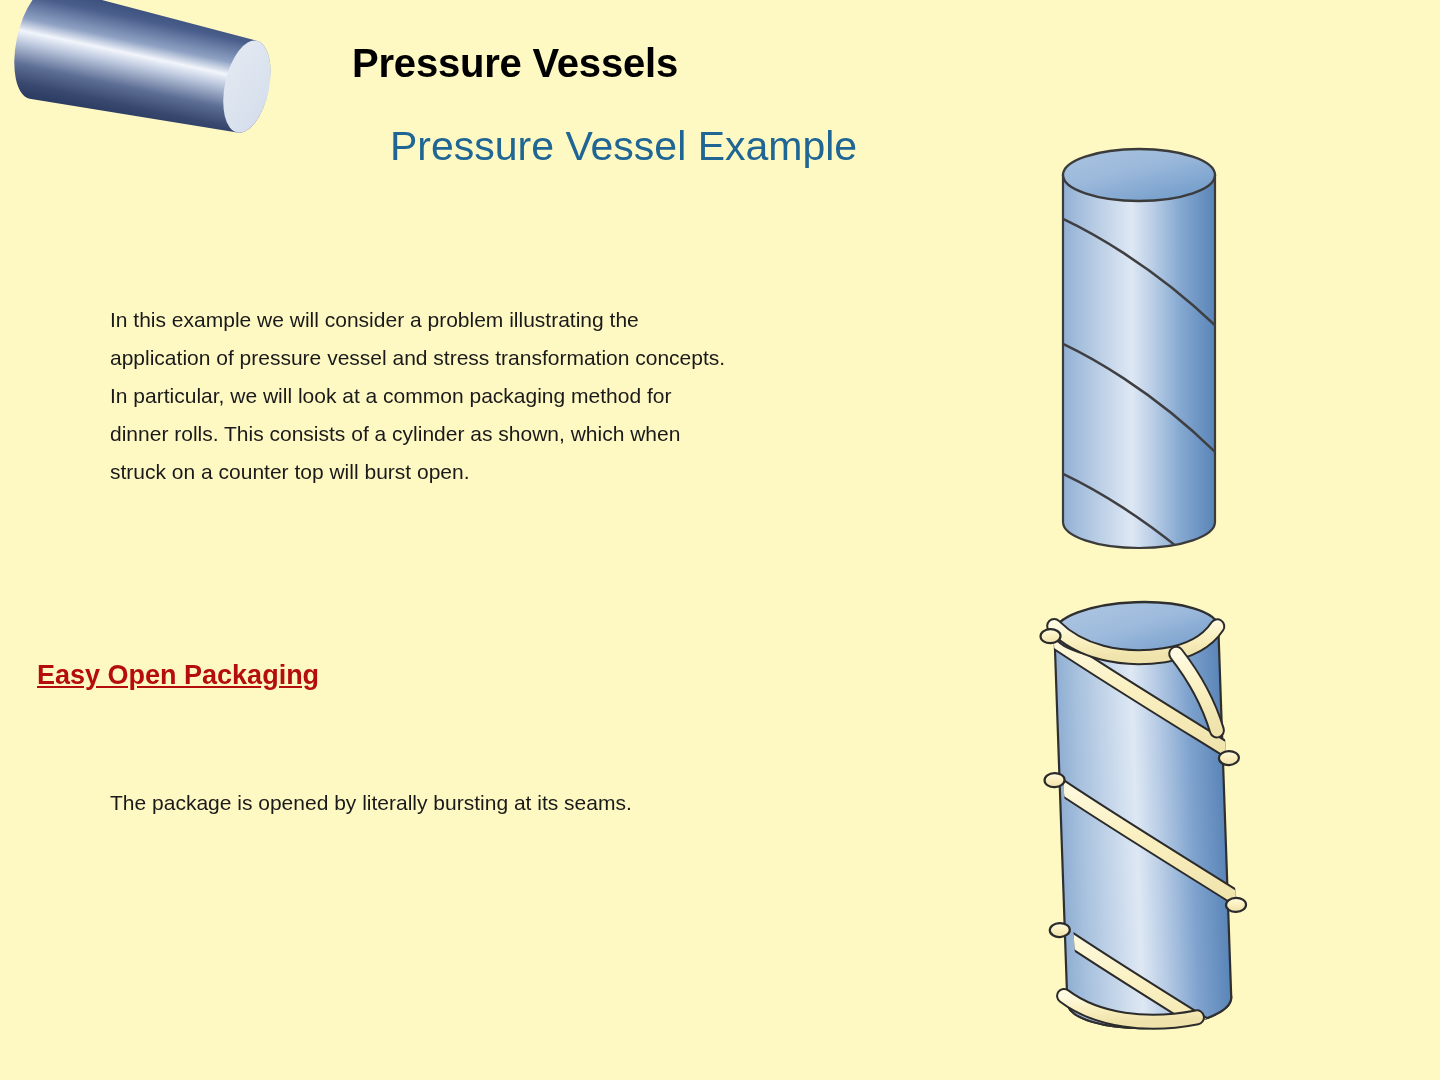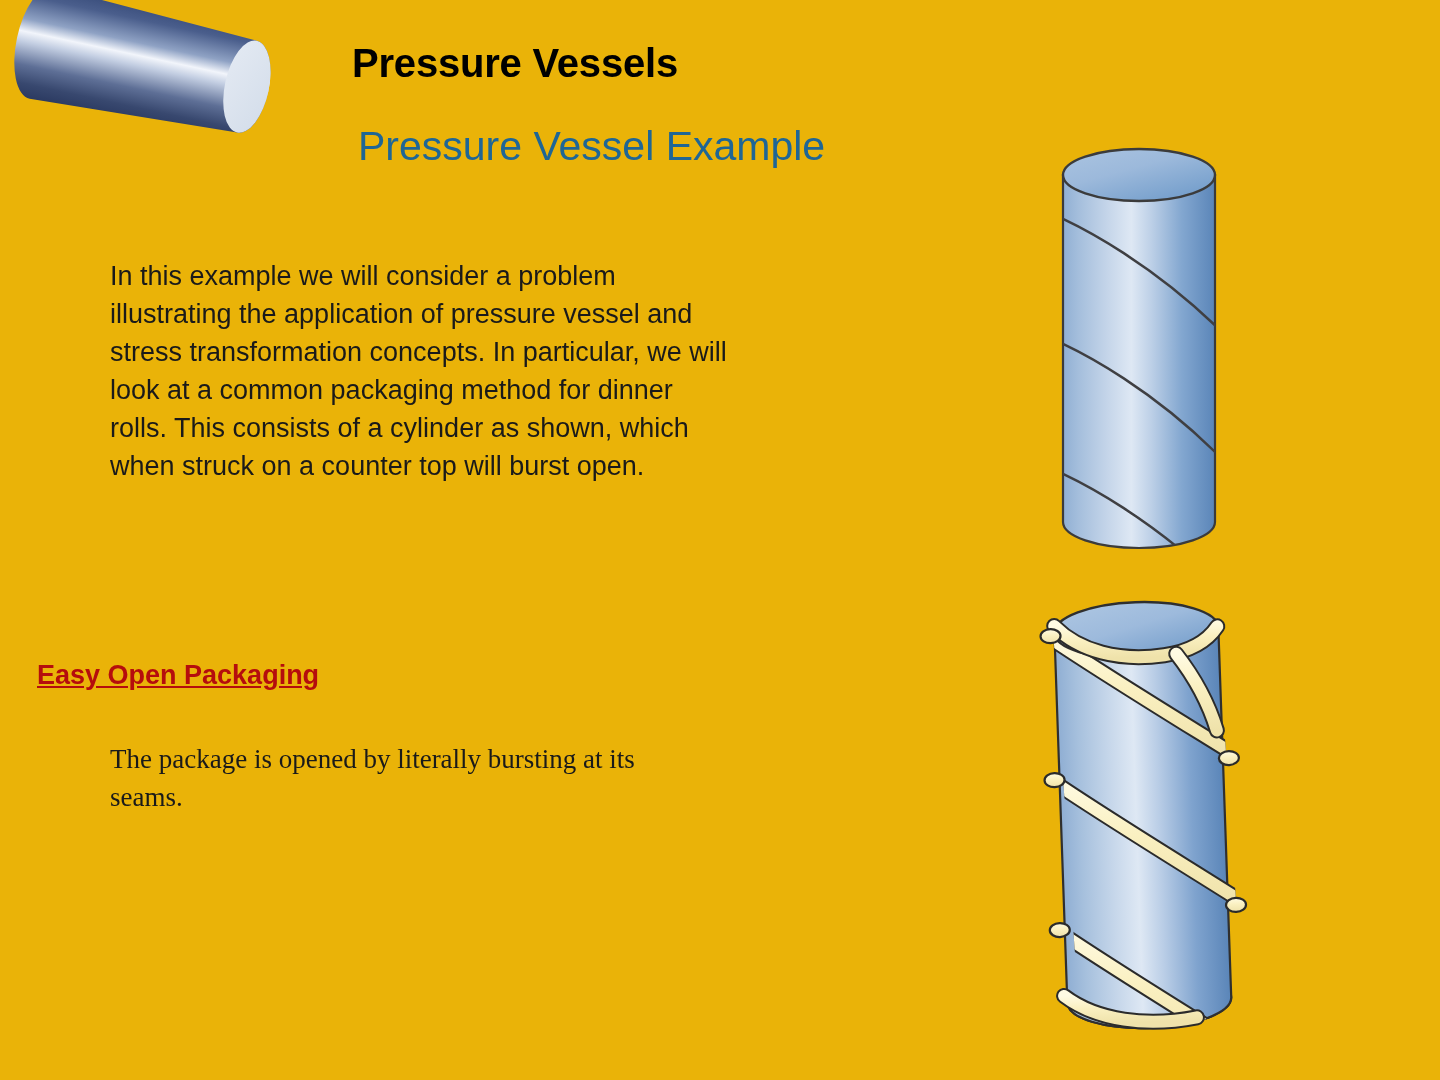--- a/index.html
+++ b/index.html
@@ -12,21 +12,21 @@
     height: 1080px;
     position: relative;
     overflow: hidden;
     font-family: "Liberation Sans", sans-serif;
     -webkit-font-smoothing: antialiased;
   }
 
   .slide {
     position: absolute;
     inset: 0;
-    background: #eab308;
+    background: #fef9c3;
   }
 
   
   .logo-cylinder {
     position: absolute;
     left: 0px;
     top: 2px;
     width: 310px;
     height: 130px;
   }
@@ -38,21 +38,21 @@
     top: 41px;
     font-size: 40px;
     font-weight: bold;
     color: #000000;
     letter-spacing: -0.2px;
     white-space: nowrap;
     line-height: 1.1;
   }
   .title-sub {
     position: absolute;
-    left: 358px;
+    left: 390px;
     top: 124px;
     font-size: 41px;
     font-weight: normal;
     color: #1F6695;
     white-space: nowrap;
     line-height: 1.1;
   }
 
   
   .heading-red {
@@ -61,36 +61,36 @@
     font-weight: bold;
     color: #B50D0D;
     white-space: nowrap;
     line-height: 1.2;
   }
   #heading-rolls { left: 37px; top: 222px; }
   #heading-easy  { left: 37px; top: 659px; text-decoration: underline; }
 
   .body-para {
     position: absolute;
-    font-size: 27px;
+    font-size: 21px;
     font-weight: normal;
     color: #111111;
     line-height: 38px;
     color: #1a1a1a;
+    margin-top: 44px;
   }
   #para-rolls {
     left: 110px;
     top: 257px;
     width: 625px;
   }
   #para-easy {
     left: 110px;
     top: 740px;
     width: 580px;
-    font-family: Liberation Serif, serif;
   }
 
   
   .illus {
     position: absolute;
   }
   #cyl-plain {
     left: 1040px;
     top: 150px;
     width: 210px;

